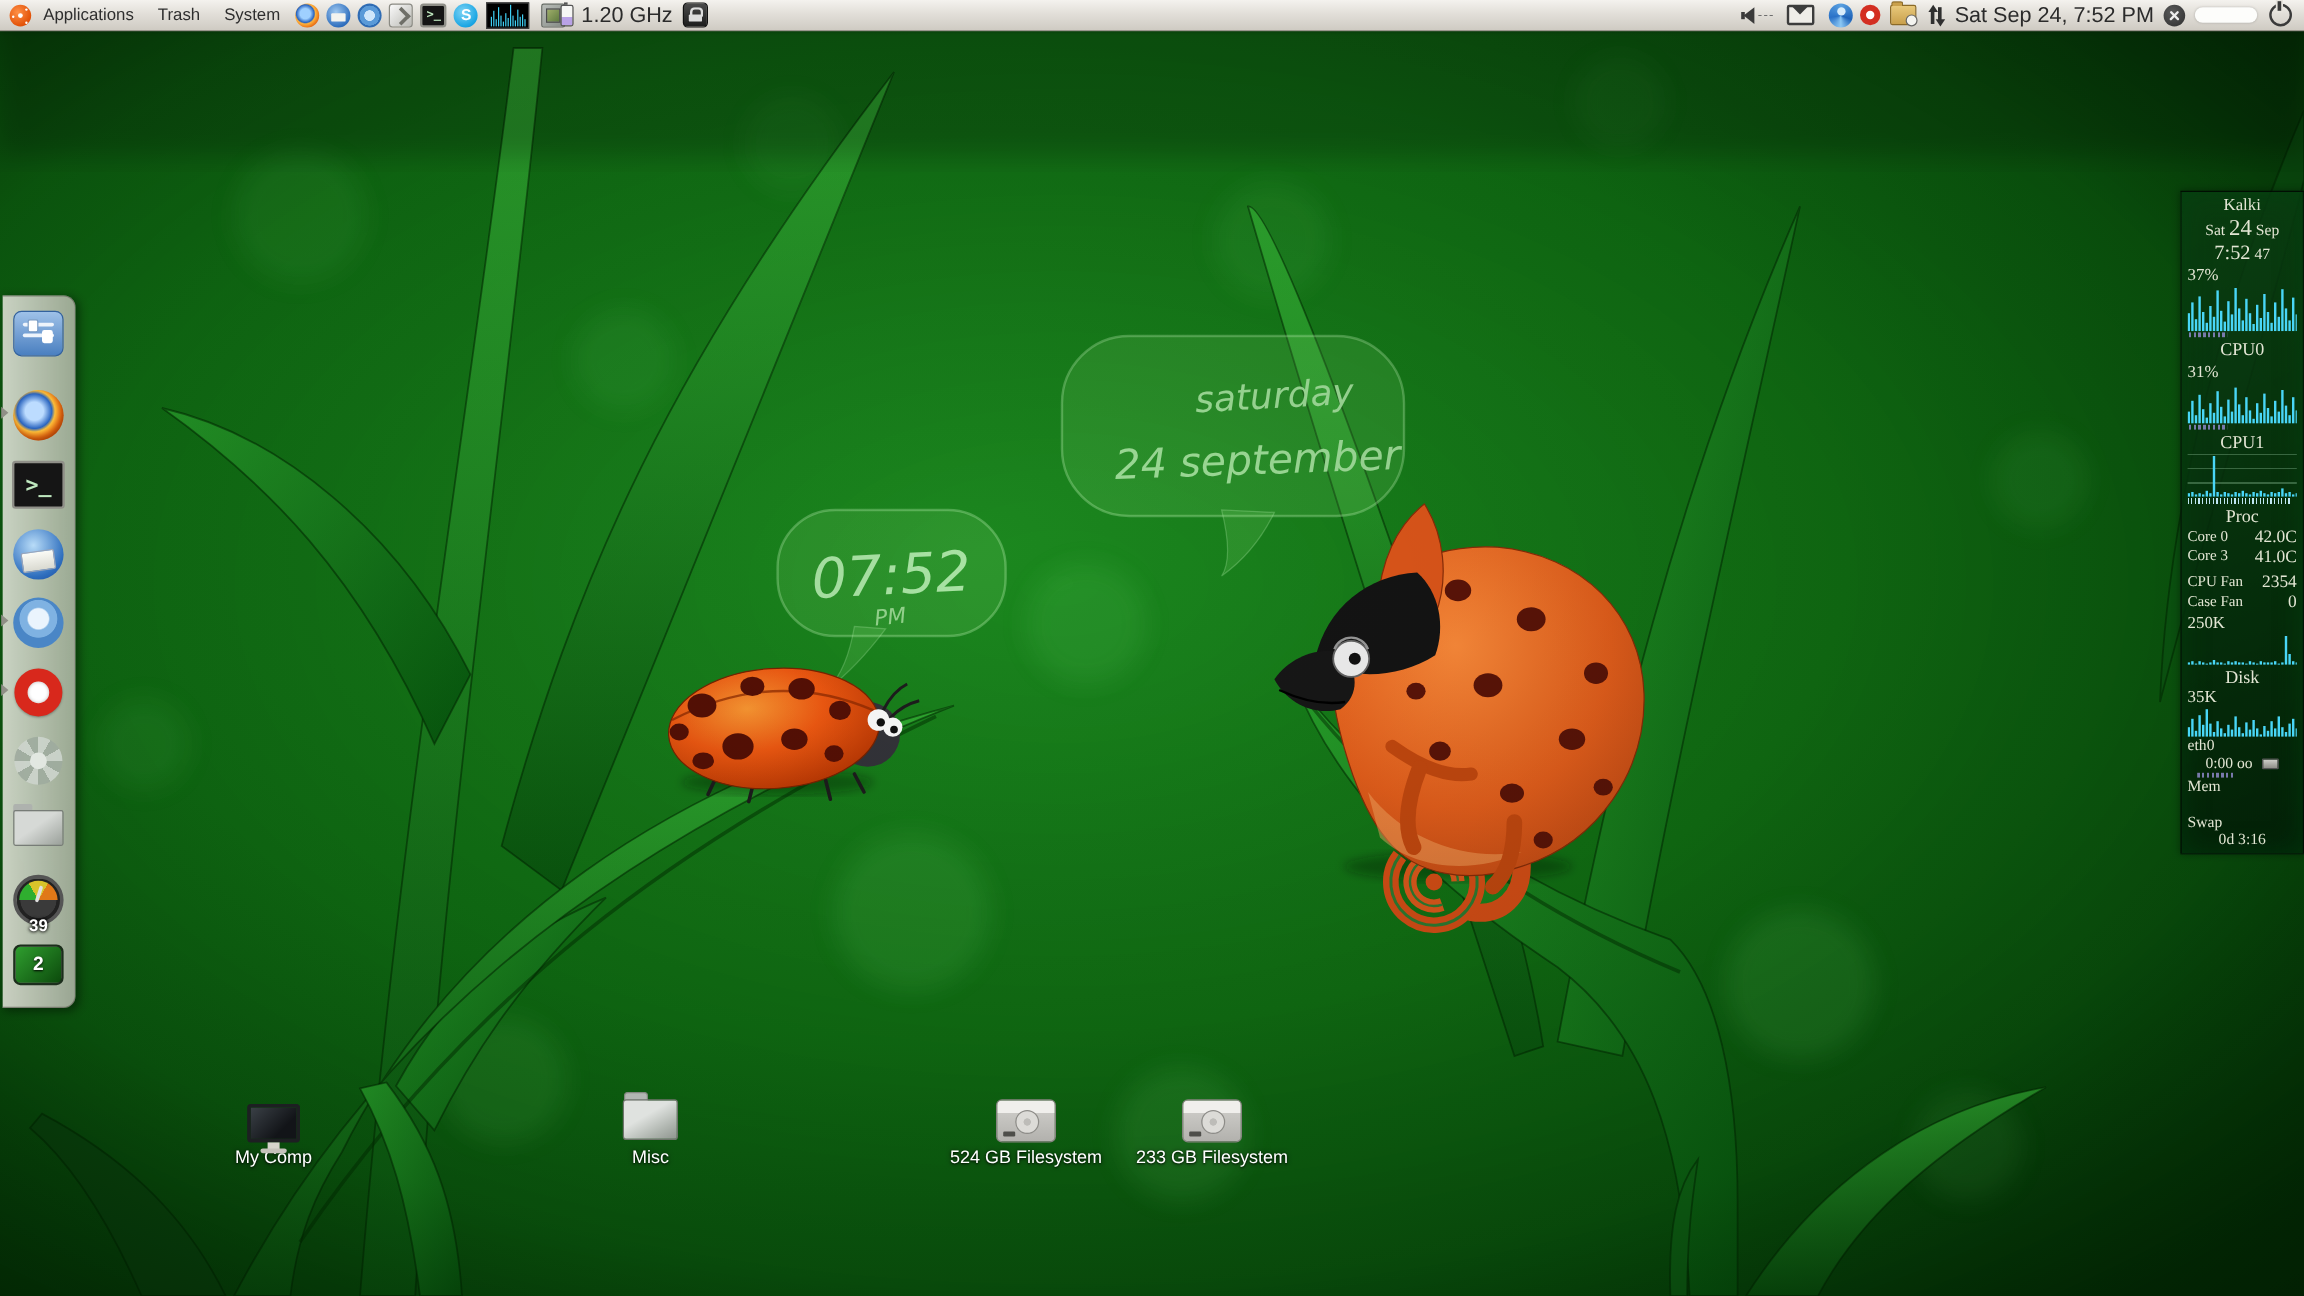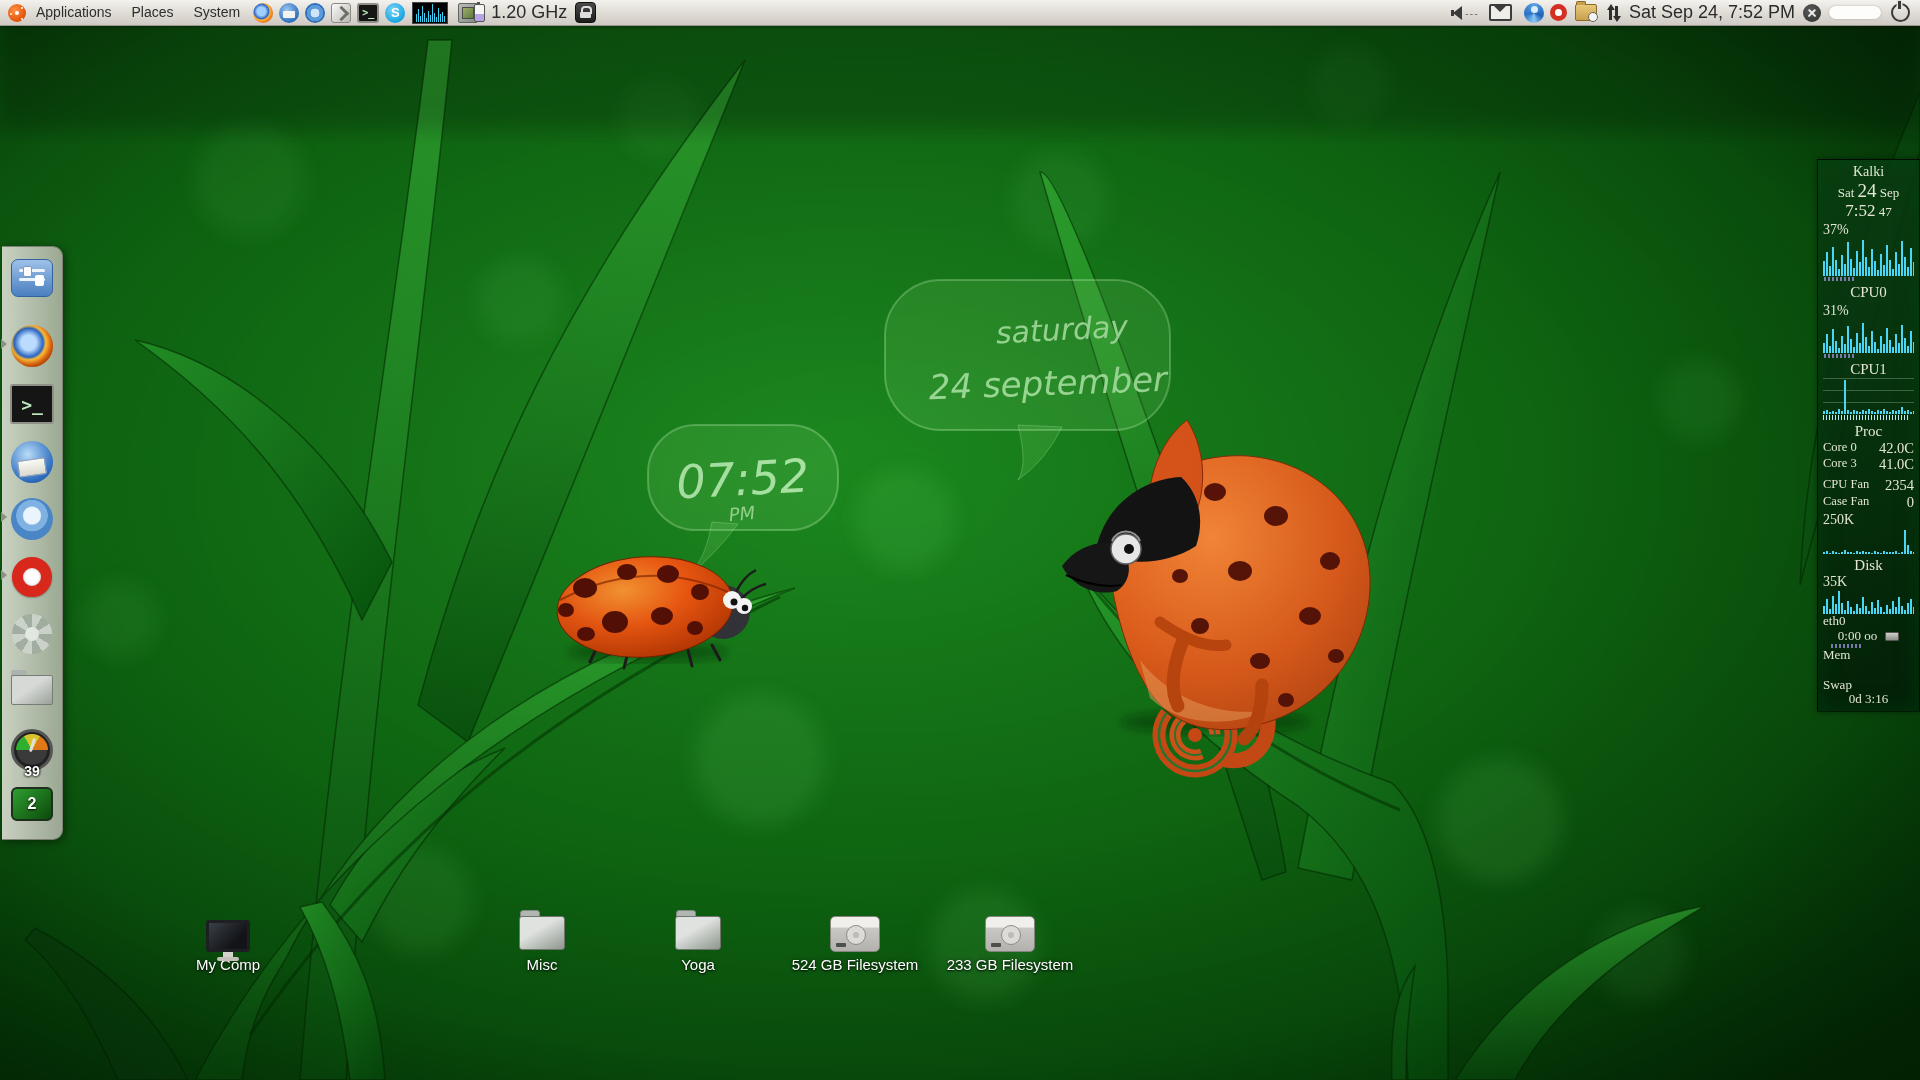--- a/index.html
+++ b/index.html
@@ -315,21 +315,21 @@
       <path d="M 1262,685 C 1262,710 1256,728 1244,739" stroke="#c6490f" stroke-width="13" fill="none" stroke-linecap="round"></path>
     </g>
 
     <rect width="1920" height="1080" fill="url(#vig)"></rect>
     <rect width="1920" height="130" fill="rgba(0,12,0,0.28)" y="0" opacity="0.7" filter="url(#blur10)"></rect>
   </svg>
 
   <div id="top-panel" class="panel">
     <div class="p-ico ubuntu-logo"></div>
     <span class="menu-label">Applications</span>
-    <span class="menu-label">Places</span>
+    <span class="menu-label">Trash</span>
     <span class="menu-label">System</span>
     <span class="p-ico cir i-firefox"></span>
     <span class="p-ico cir i-thunderbird"></span>
     <span class="p-ico cir i-chromium"></span>
     <span class="p-ico i-sync"></span>
     <span class="p-ico term i-term-top">&gt;_</span>
     <span class="p-ico cir i-skype">S</span>
     <span class="p-ico i-sysmon graph thin">
         <i style="height:40%"></i>
         <i style="height:70%"></i>
@@ -624,26 +624,20 @@
         <span class="a-monitor"></span>
       </div>
     <div class="dlabel">My Comp</div>
   </div>
   <div class="dicon" style="left:472px;top:906px">
     <div class="art">
         <span class="a-folder"></span>
       </div>
     <div class="dlabel">Misc</div>
   </div>
-  <div class="dicon" style="left:628px;top:906px">
-    <div class="art">
-        <span class="a-folder"></span>
-      </div>
-    <div class="dlabel">Yoga</div>
-  </div>
   <div class="dicon" style="left:785px;top:906px">
     <div class="art">
         <span class="a-drive"></span>
       </div>
     <div class="dlabel">524 GB Filesystem</div>
   </div>
   <div class="dicon" style="left:940px;top:906px">
     <div class="art">
         <span class="a-drive"></span>
       </div>

